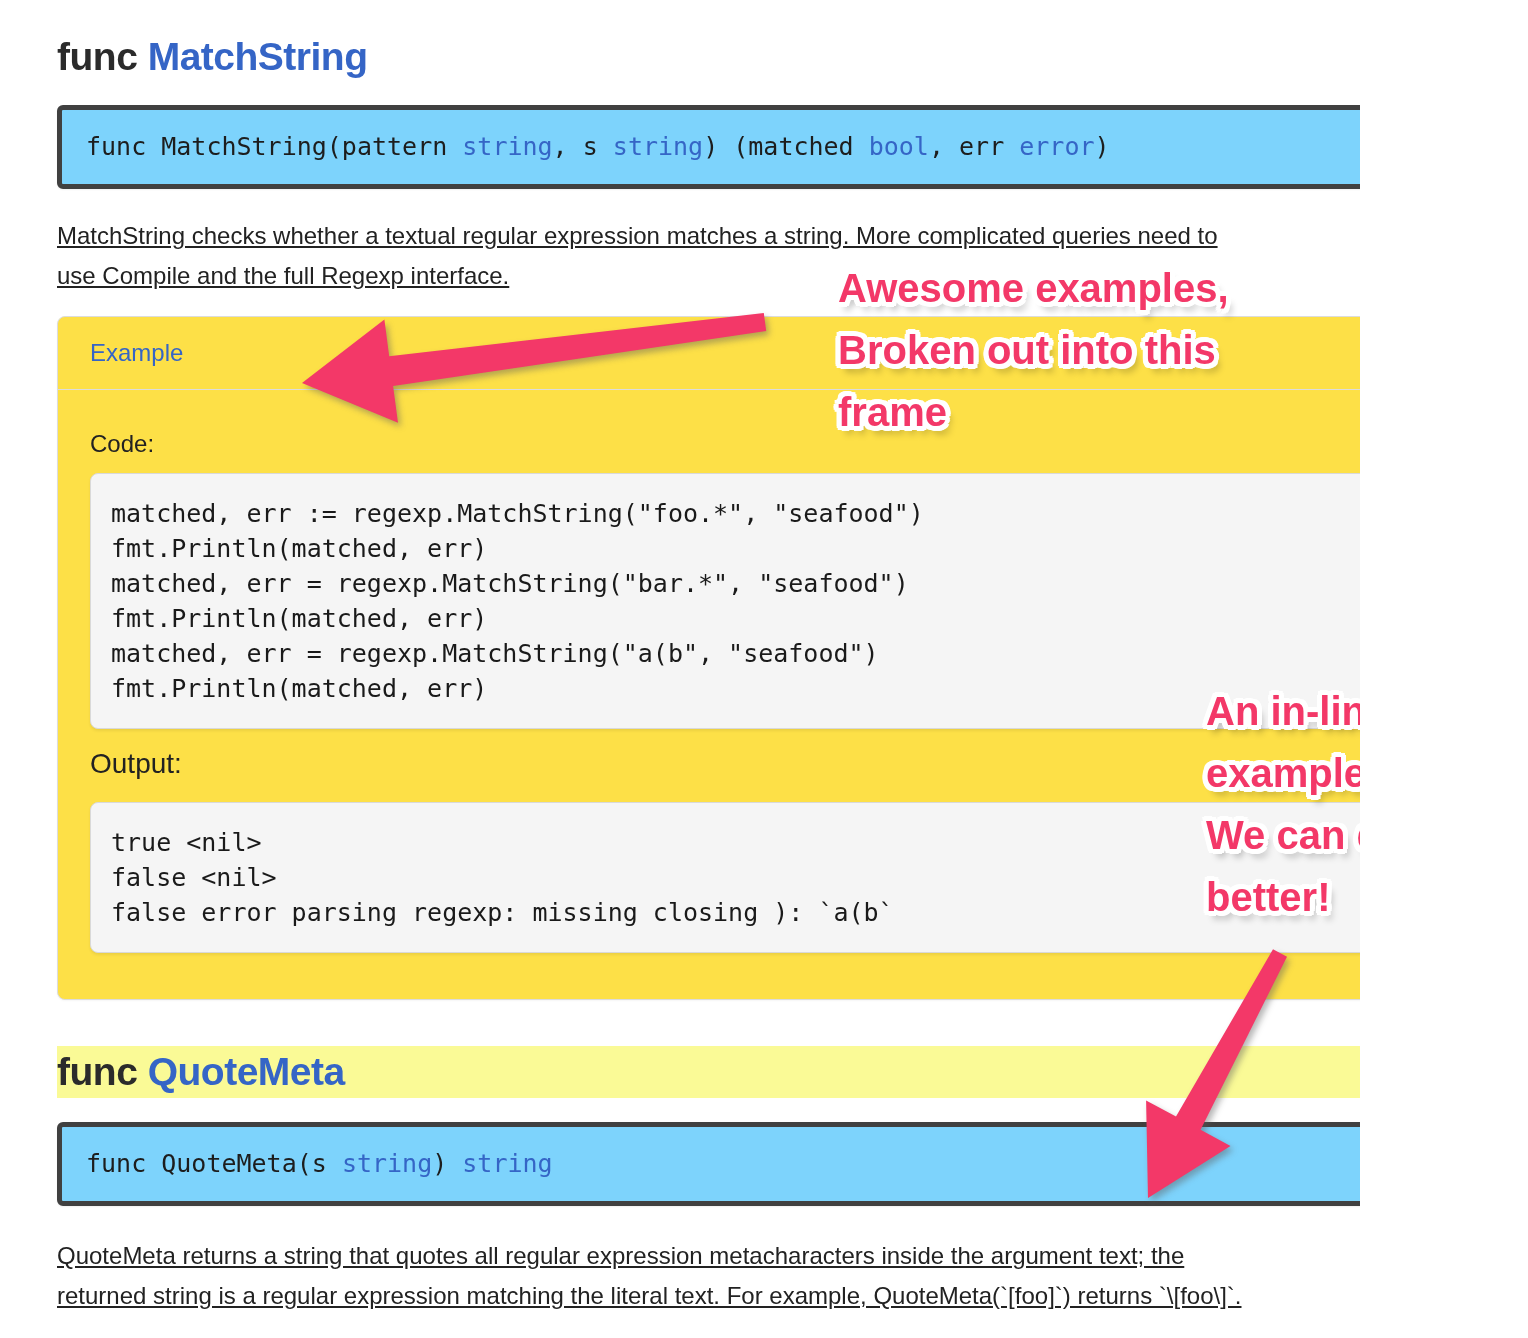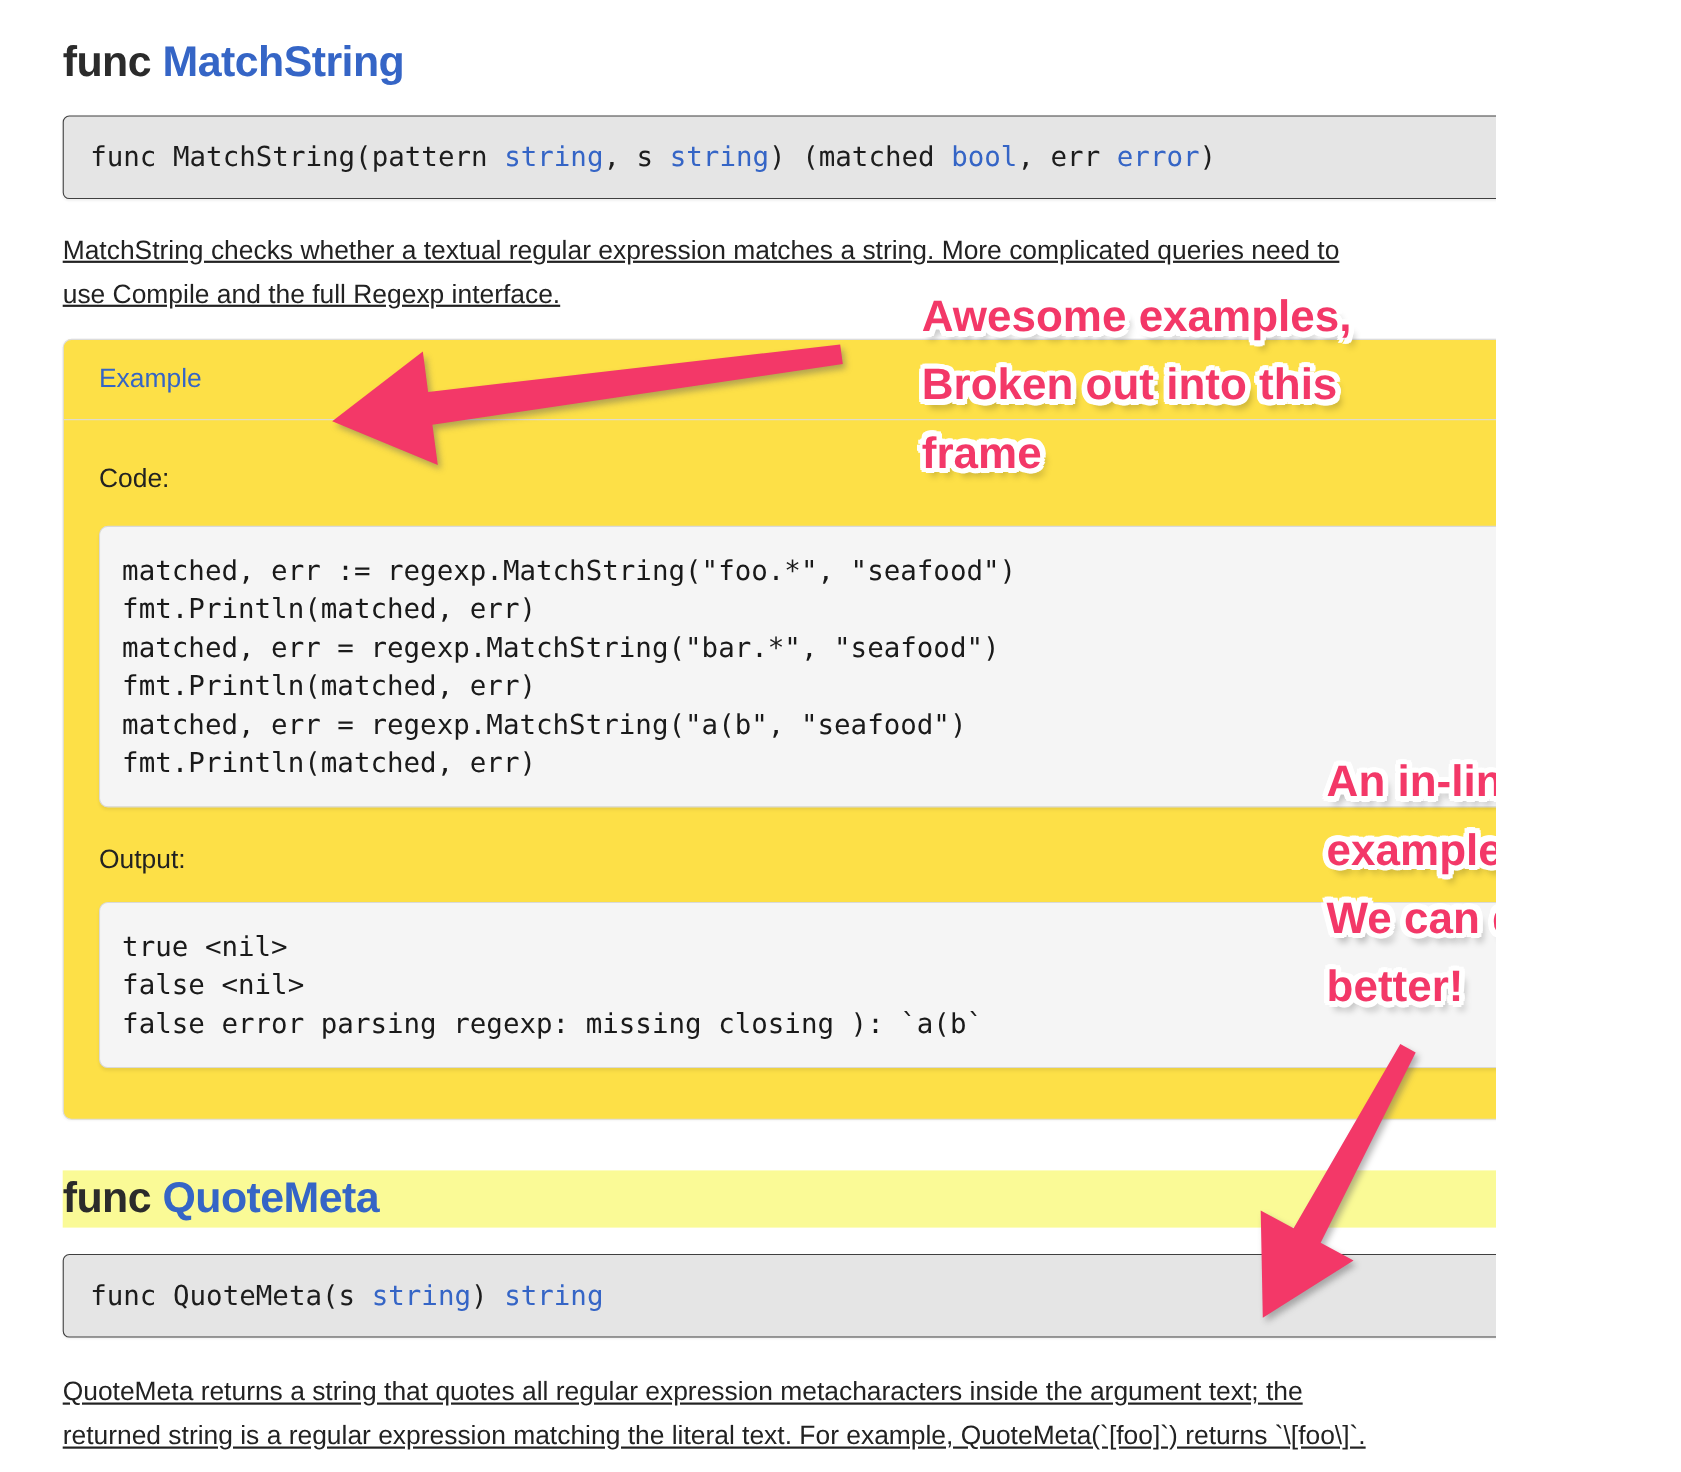--- a/index.html
+++ b/index.html
@@ -19,22 +19,22 @@
     margin-top:33px;
     font-size:39px; line-height:48px; font-weight:bold;
     color:#2b2b2b; letter-spacing:-0.5px;
   }
   h1.fheading a { color:#3565C6; text-decoration:none; cursor:pointer; }
   h1.fheading.hl { margin-top:46px; background:#FAFA96; padding:2px 0; }
 
   
   .sigbox {
     margin-top:24px;
-    background:#e5e5e5;
-    border:1px solid #404040;
+    background:#7dd3fc;
+    border:5px solid #404040;
     border-radius:6px;
     padding:23px 24px;
     box-shadow:0 1px 2px rgba(0,0,0,0.06);
     font-family:"DejaVu Sans Mono","Liberation Mono",monospace;
     font-size:25px; line-height:28px; color:#1d1d1d;
     white-space:nowrap;
   }
   .sigbox a { color:#3565C6; text-decoration:none; cursor:pointer; }
 
   
@@ -49,31 +49,31 @@
     background:#fde047;
     box-shadow:0 1px 2px rgba(0,0,0,0.04);
   }
   .panel-header { padding:22px 32px; border-bottom:1px solid #dcdcdc; font-size:24px; line-height:28px; }
   .panel-header a { color:#3565C6; text-decoration:none; cursor:pointer; }
   .panel-body { padding:40px 32px 46px; }
   .coderow { display:flex; justify-content:space-between; align-items:baseline;
              font-size:24px; line-height:28px; color:#222;gap:10px; }
   .coderow a { color:#3565C6; text-decoration:none; cursor:pointer; }
   .iobox {
-    margin-top:28px;
+    margin-top:15px;
     background:#f5f5f5;
     border:1px solid #d9d9d9;
     border-radius:8px;
     padding:22px 20px;
     box-shadow:0 2px 3px rgba(0,0,0,0.07);
     font-family:"DejaVu Sans Mono","Liberation Mono",monospace;
     font-size:25px; line-height:35px; color:#1a1a1a;
   }
   .iobox .cline { white-space:pre; }
-  .outlabel { margin-top:34px; font-size:24px; line-height:28px; color:#222; }
+  .outlabel { margin-top:21px; font-size:28px; line-height:28px; color:#222; }
   .outbox { margin-top:24px; }
 
   
   .annot {
     position:absolute;
     z-index:6;
     font-size:40px; font-weight:bold; line-height:62px;
     color:#F33868;
     white-space:nowrap;
     text-shadow:

